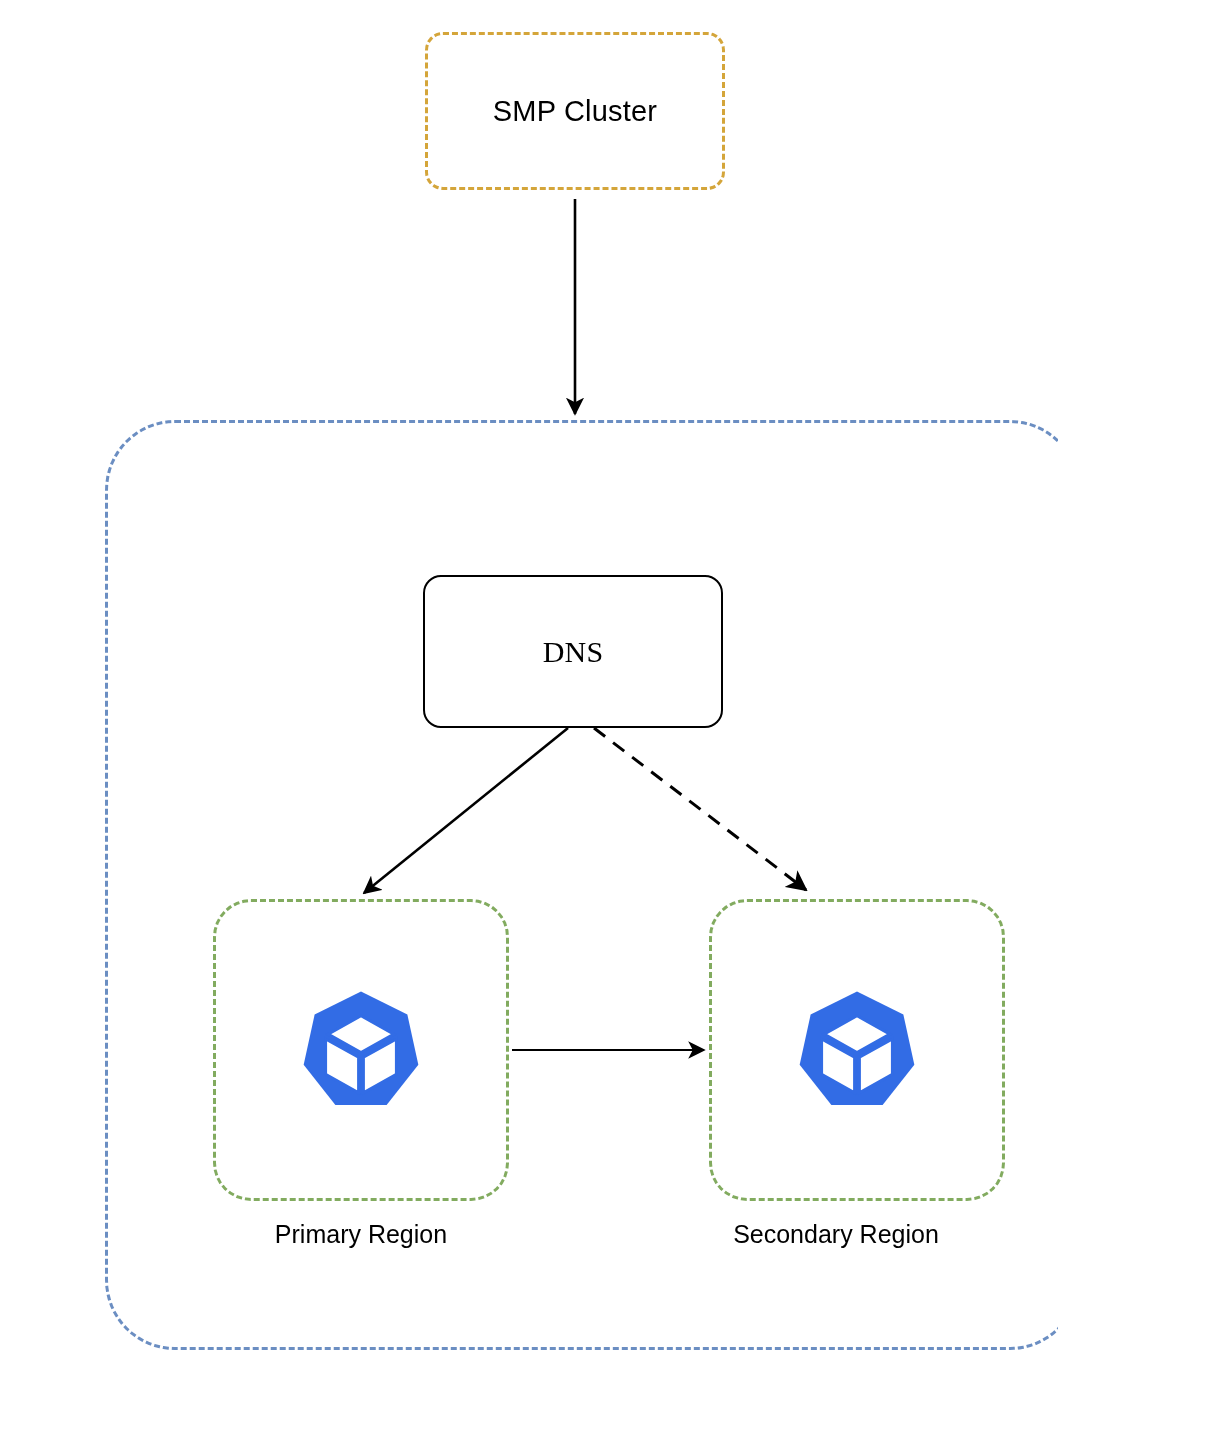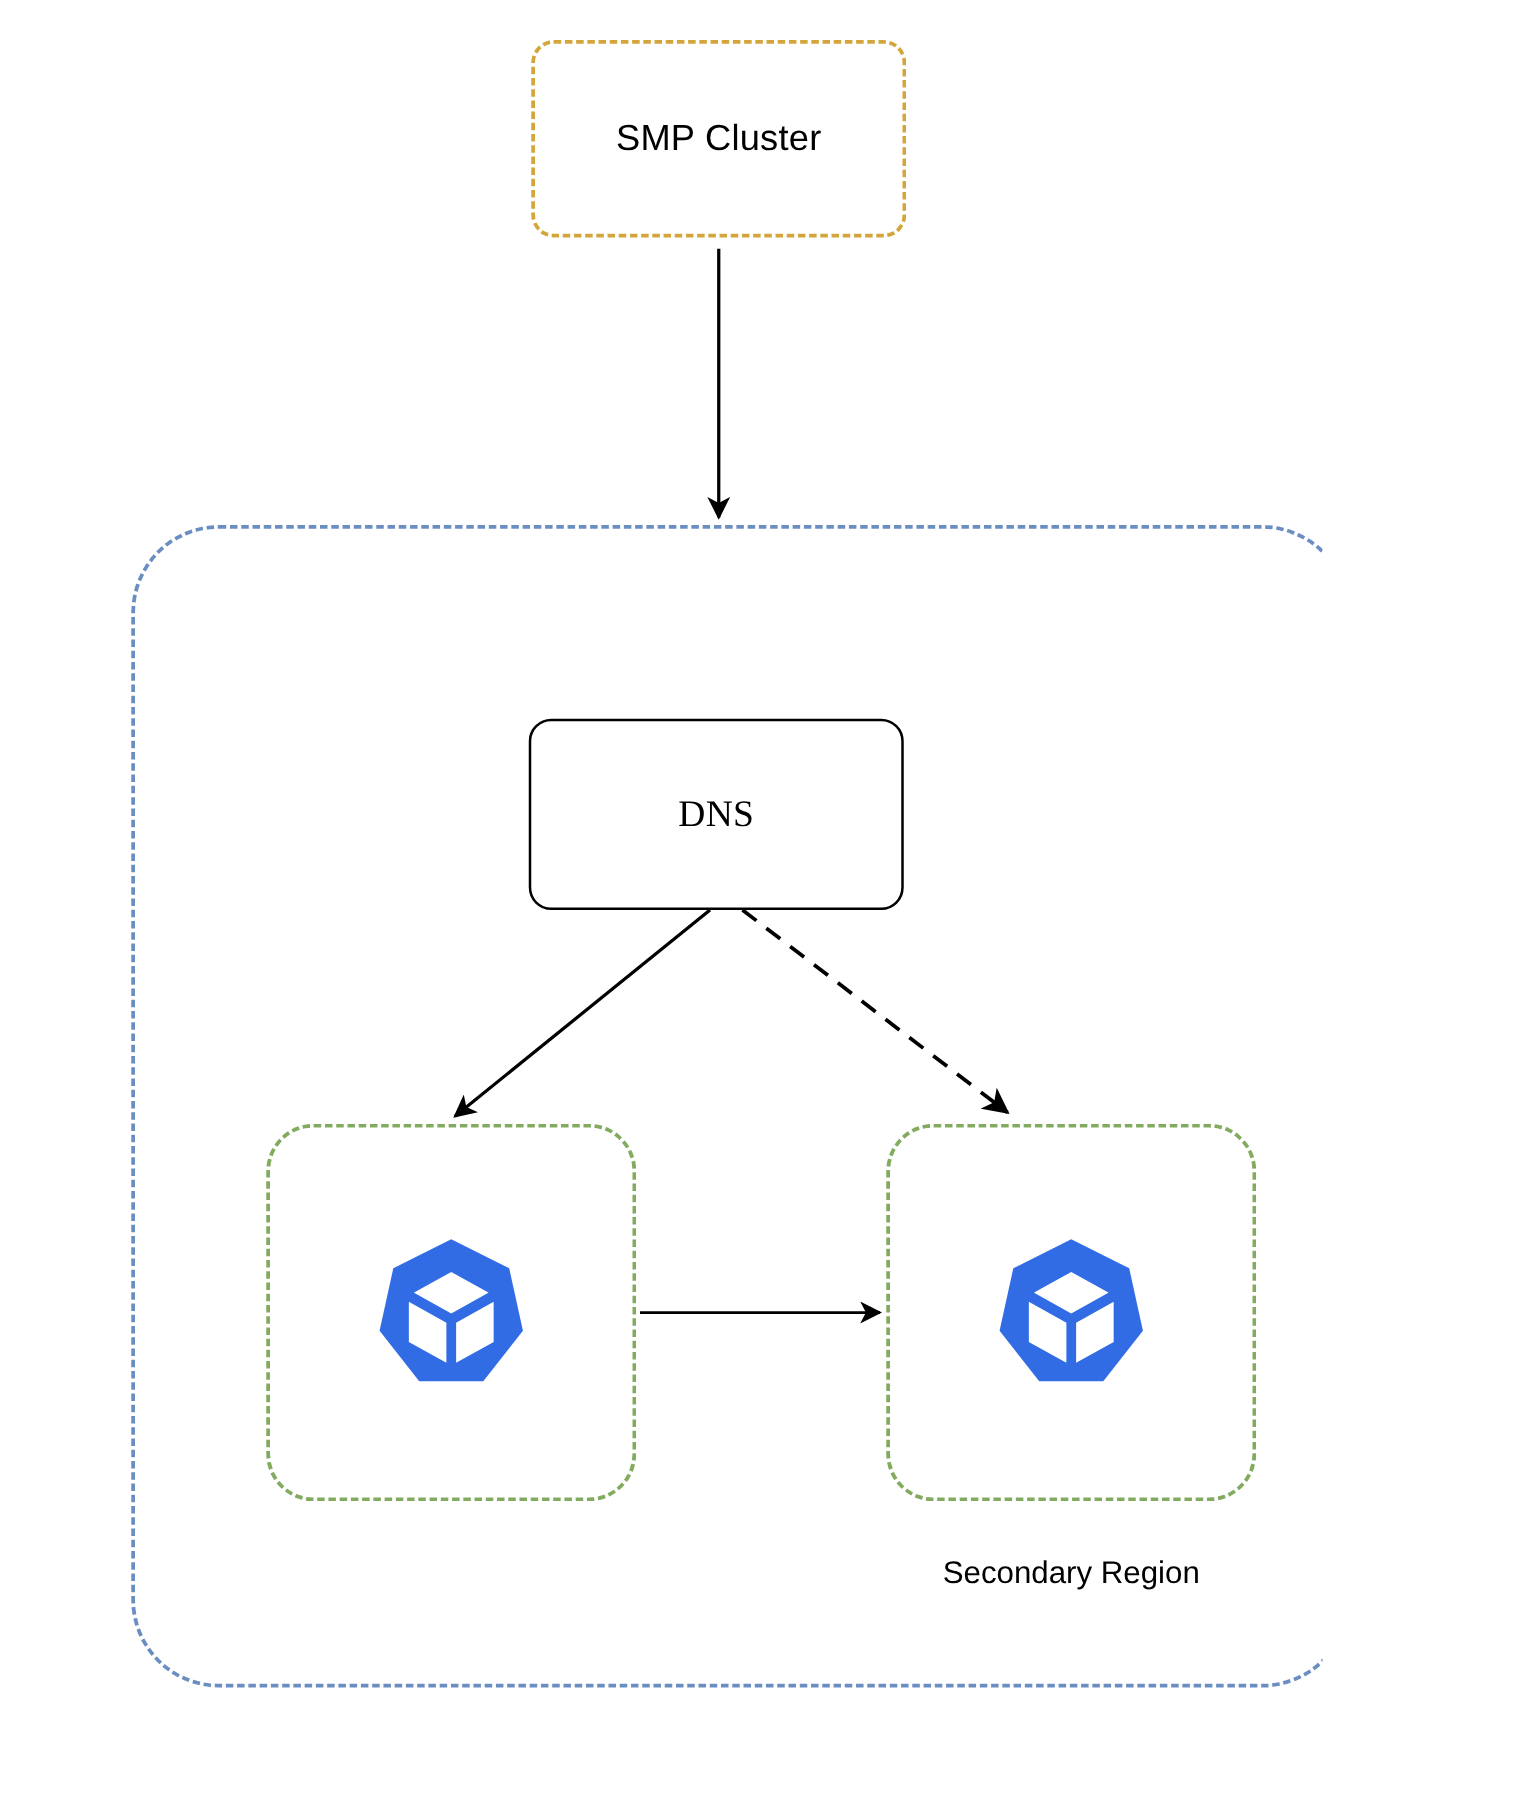--- a/index.html
+++ b/index.html
@@ -95,21 +95,21 @@
 
   .region-label {
     position: absolute;
     width: 296px;
     text-align: center;
     font-size: 25px;
     color: #000000;
     line-height: 1;
   }
   .region-label-primary   { left: 213px; top: 1222px; }
-  .region-label-secondary { left: 709px; top: 1222px; margin-top: 24px; }
+  .region-label-secondary { left: 688px; top: 1222px; }
 
   .k8s-logo {
     width: 122px;
     height: 122px;
     display: block;
   }
 </style>
 </head>
 <body>
 
@@ -157,20 +157,21 @@
           <polygon points="52,56 79,41 79,70 52,85"></polygon>
         </g>
         <g stroke="#326ce5" stroke-width="2.4" fill="none">
           <polygon points="50,22 77,37 50,52 23,37"></polygon>
           <polygon points="21,41 48,56 48,85 21,70"></polygon>
           <polygon points="52,56 79,41 79,70 52,85"></polygon>
         </g>
       </svg>
     </span>
   </div>
+  <div class="region-label region-label-primary">Primary Region</div>
 
   <div class="node region region-secondary">
     <span>
       <svg class="k8s-logo" viewBox="0 0 100 100" xmlns="http://www.w3.org/2000/svg">
         <polygon points="50,2 88,21 97,62 71,95 29,95 3,62 12,21" fill="#326ce5"></polygon>
         <g fill="#ffffff">
           <polygon points="50,22 77,37 50,52 23,37"></polygon>
           <polygon points="21,41 48,56 48,85 21,70"></polygon>
           <polygon points="52,56 79,41 79,70 52,85"></polygon>
         </g>

